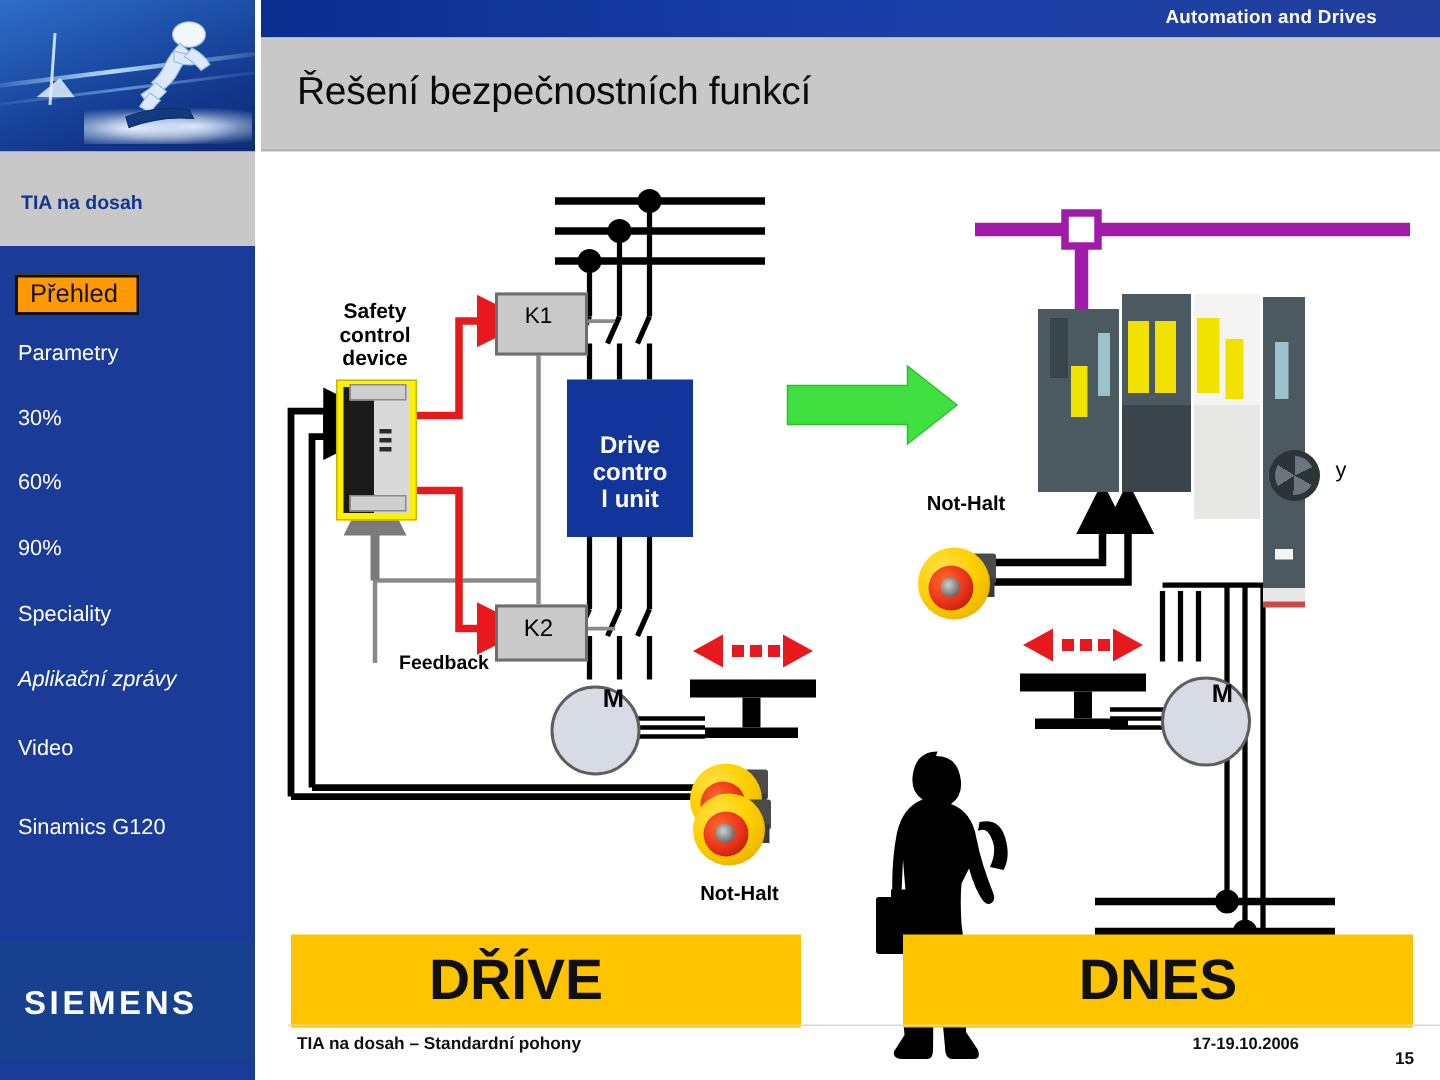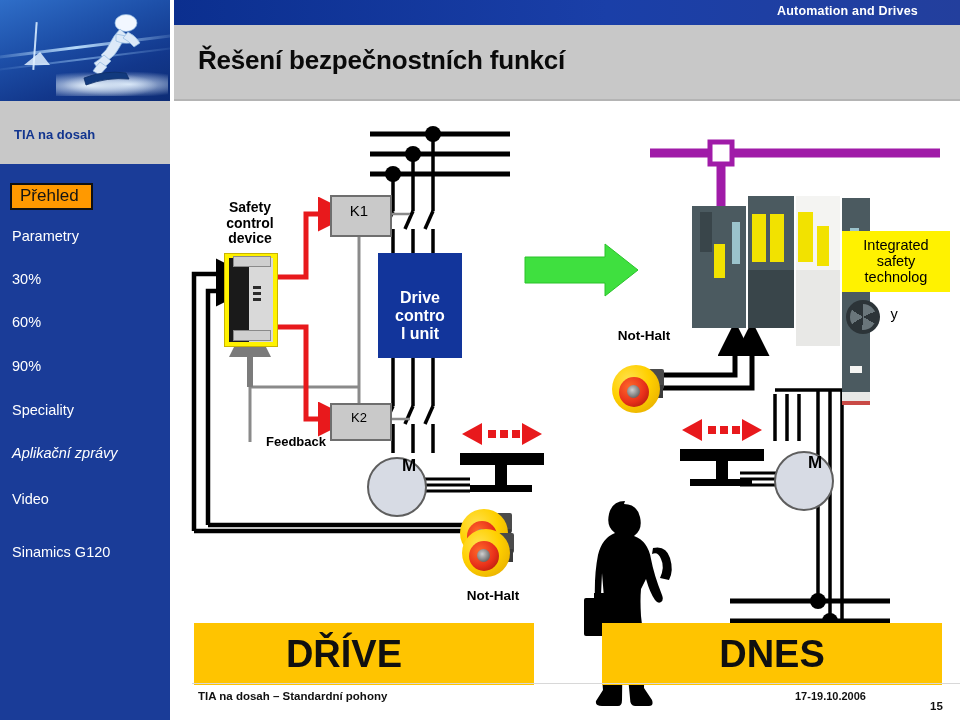--- a/index.html
+++ b/index.html
@@ -7,21 +7,21 @@
        font-family:"Liberation Sans","DejaVu Sans",sans-serif;}
   #slide{position:relative;width:960px;height:720px;background:#ffffff;}
   .topbar-blue-grad{position:absolute;left:174px;top:0;width:786px;height:25px;
                background:linear-gradient(90deg,#0b2f8f 0%,#1a3fa8 55%,#233f9d 100%);}
   .ad-label{position:absolute;right:42px;top:4px;color:#ffffff;font-size:12.5px;
             font-weight:bold;letter-spacing:.2px;}
   .topbar-gray{position:absolute;left:174px;top:25px;width:786px;height:74px;
                background:#c8c8c8;}
   .title-rule{position:absolute;left:174px;top:99px;width:786px;height:2px;
               background:#b4b4b4;}
-  .slide-title{position:absolute;left:198px;top:45px;font-size:26px;font-weight:bold;
+  .slide-title{position:absolute;left:198px;top:45px;font-size:26px;font-weight:normal;
                color:#0a0a0a;letter-spacing:-.2px;}
 
   
   .hero{position:absolute;left:0;top:0;width:170px;height:101px;
         background:#1f4faa;overflow:hidden;}
   .hero .sky{position:absolute;inset:0;
       background:linear-gradient(160deg,#2f6ec8 0%,#1d4fa8 38%,#12378b 70%,#0d2c75 100%);}
   .hero .horizon{position:absolute;left:-10%;top:45%;width:120%;height:3px;
       background:linear-gradient(90deg,rgba(255,255,255,0) 0%,rgba(190,225,255,.95) 45%,rgba(255,255,255,0) 100%);
       transform:rotate(-7deg);}
@@ -60,21 +60,21 @@
   .foot-page{position:absolute;left:930px;top:690px;font-size:11.5px;font-weight:bold;color:#101010;margin-top:10px;}
 
   
   #canvas{position:absolute;left:170px;top:101px;width:790px;height:585px;}
   svg.lay{position:absolute;left:0;top:0;width:790px;height:585px;overflow:visible;}
 
   
   .cv-text{position:absolute;font-weight:bold;color:#000;text-align:center;line-height:1.12;}
   .lbl-safety{left:30px;top:99px;width:100px;font-size:14px;}
   .lbl-k1{left:164px;top:102px;width:50px;font-size:15px;font-weight:normal;}
-  .lbl-k2{left:166px;top:310px;width:46px;font-size:13px;font-weight:normal;}
+  .lbl-k2{left:166px;top:310px;width:46px;font-size:16px;font-weight:normal;}
   .lbl-feedback{left:80px;top:334px;width:92px;font-size:13px;}
   .lbl-drive{left:213px;top:172px;width:74px;font-size:16px;color:#fff;margin-top:16px;}
   .lbl-m1{left:224px;top:355px;width:30px;font-size:17px;}
   .lbl-m2{left:630px;top:352px;width:30px;font-size:17px;}
   .lbl-nothalt1{left:429px;top:227px;width:90px;font-size:13.5px;}
   .lbl-nothalt2{left:278px;top:487px;width:90px;font-size:13.5px;}
   .lbl-profibus{left:500px;top:30px;width:240px;font-size:14.5px;color:#7A1F8F;}
   .lbl-integrated{left:672px;top:130px;width:104px;font-size:14.5px;font-weight:normal;
                   color:#000;background:#FFF200;padding:6px 2px 6px 2px;}
   .lbl-integrated-tail{left:672px;top:205px;width:104px;font-size:14.5px;font-weight:normal;}
@@ -170,20 +170,23 @@
     <div class="nav-item" style="top:64px;">Parametry</div>
     <div class="nav-item" style="top:107px;">30%</div>
     <div class="nav-item" style="top:150px;">60%</div>
     <div class="nav-item" style="top:194px;">90%</div>
     <div class="nav-item" style="top:238px;">Speciality</div>
     <div class="nav-item" style="top:281px;font-style:italic;">Aplikační zprávy</div>
     <div class="nav-item" style="top:327px;">Video</div>
     <div class="nav-item" style="top:372px;margin-top:8px;">Sinamics G120</div>
   </div>
 
+  <div class="siemens">
+    <span>SIEMENS</span>
+  </div>
 
   <div id="canvas">
 
     <svg class="lay" viewBox="0 0 790 585">
       <defs>
         <marker id="redArrow" markerWidth="7" markerHeight="7" refX="1" refY="3.5" orient="auto">
           <path d="M0,0 L7,3.5 L0,7 z" fill="#E8191C"></path>
         </marker>
         <marker id="blkArrow" markerWidth="7" markerHeight="7" refX="1" refY="3.5" orient="auto">
           <path d="M0,0 L7,3.5 L0,7 z" fill="#000"></path>
@@ -393,22 +396,20 @@
       <div class="dk" style="left:56px;top:74px;width:46px;height:58px;"></div>
       <div class="lt" style="left:104px;top:74px;width:44px;height:76px;"></div>
       <div class="mod" style="left:150px;top:72px;width:28px;height:110px;"></div>
       <div class="fan" style="left:154px;top:104px;"></div>
       <div class="mod" style="left:150px;top:146px;width:28px;height:52px;"></div>
       <div class="wh" style="left:158px;top:170px;width:12px;height:7px;"></div>
       <div class="lt" style="left:150px;top:196px;width:28px;height:12px;"></div>
       <div class="red" style="left:150px;top:205px;width:28px;height:4px;"></div>
     </div>
 
-    <div class="cv-text lbl-integrated">
-      Integrated<br>safety<br>technolog</div>
     <div class="cv-text lbl-integrated-tail">y</div>
 
     <div class="cv-text lbl-nothalt1">Not-Halt</div>
     <div class="cv-text lbl-nothalt2">Not-Halt</div>
 
     <div class="estop" style="left:442px;top:264px;">
       <div class="stem"></div>
         <div class="stem2"></div>
       <div class="ring"></div>
         <div class="inner"></div>

